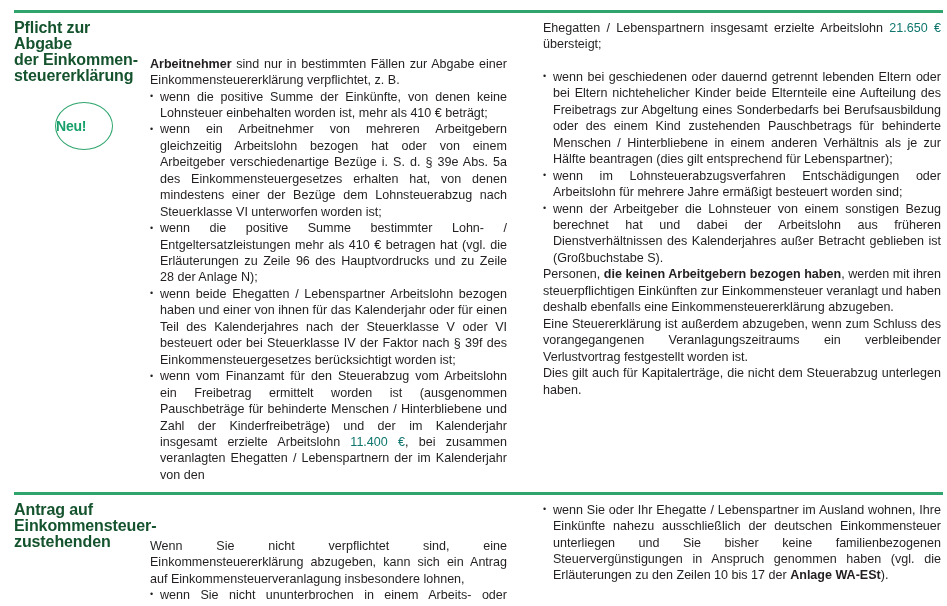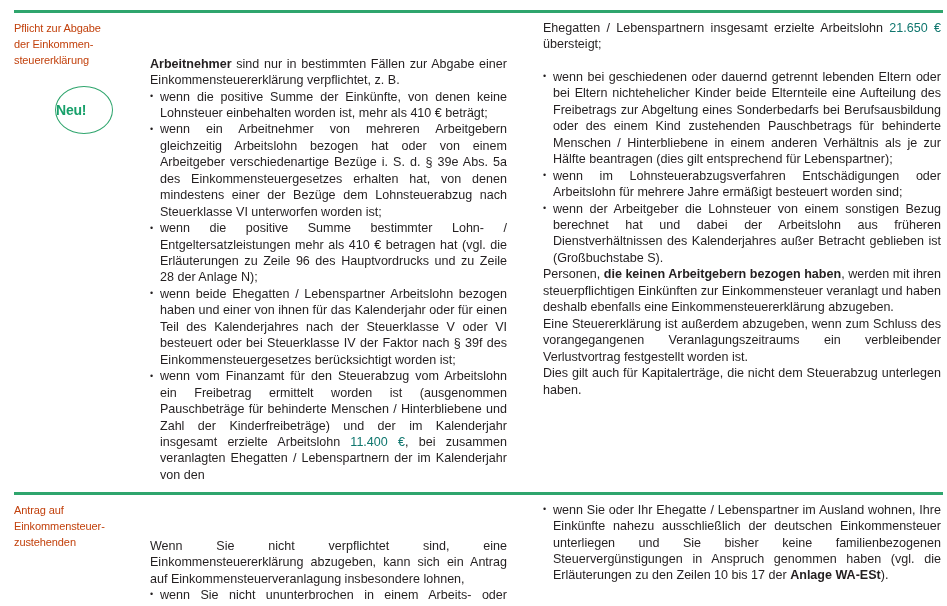--- a/index.html
+++ b/index.html
@@ -40,23 +40,23 @@
   }
 
   
   .label-col {
     width: 136px;
     flex: 0 0 136px;
     padding-right: 6px;
     box-sizing: border-box;
   }
   .label-title {
-    color: #c2410c;
-    font-weight: normal;
-    font-size: 11px;
+    color: #14532d;
+    font-weight: bold;
+    font-size: 16px;
     line-height: 16.2px;
     letter-spacing: -0.1px;
   }
   .badge-wrap {
     margin-top: 18px;
     padding-left: 41px;
   }
   .badge {
     width: 58px;
     height: 48px;

